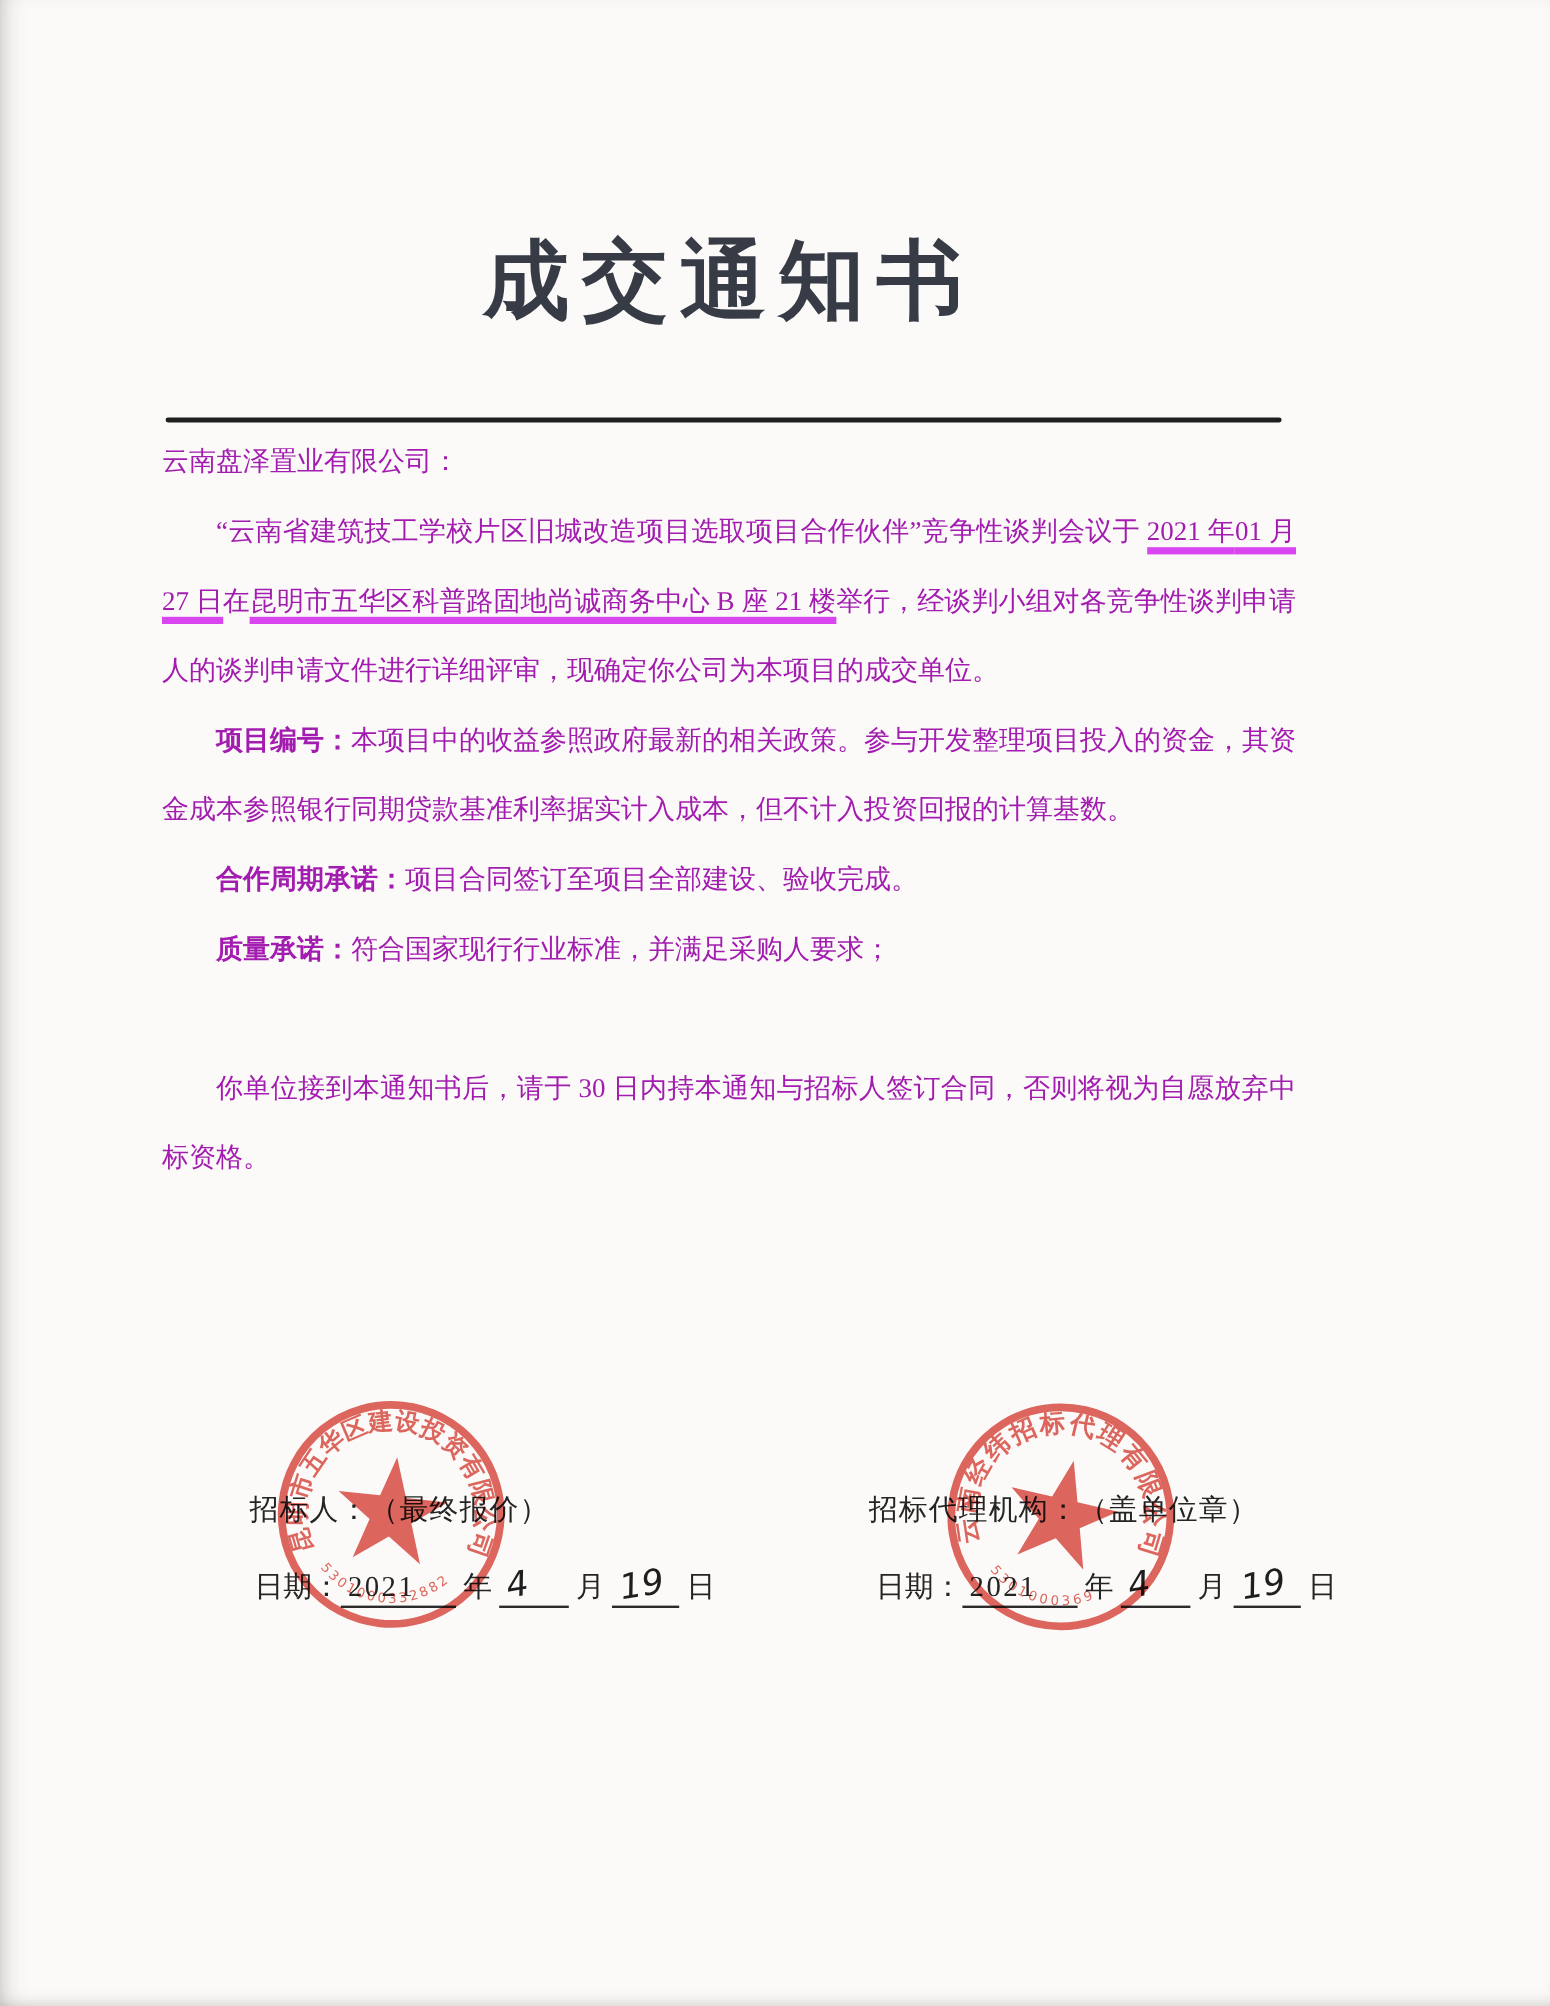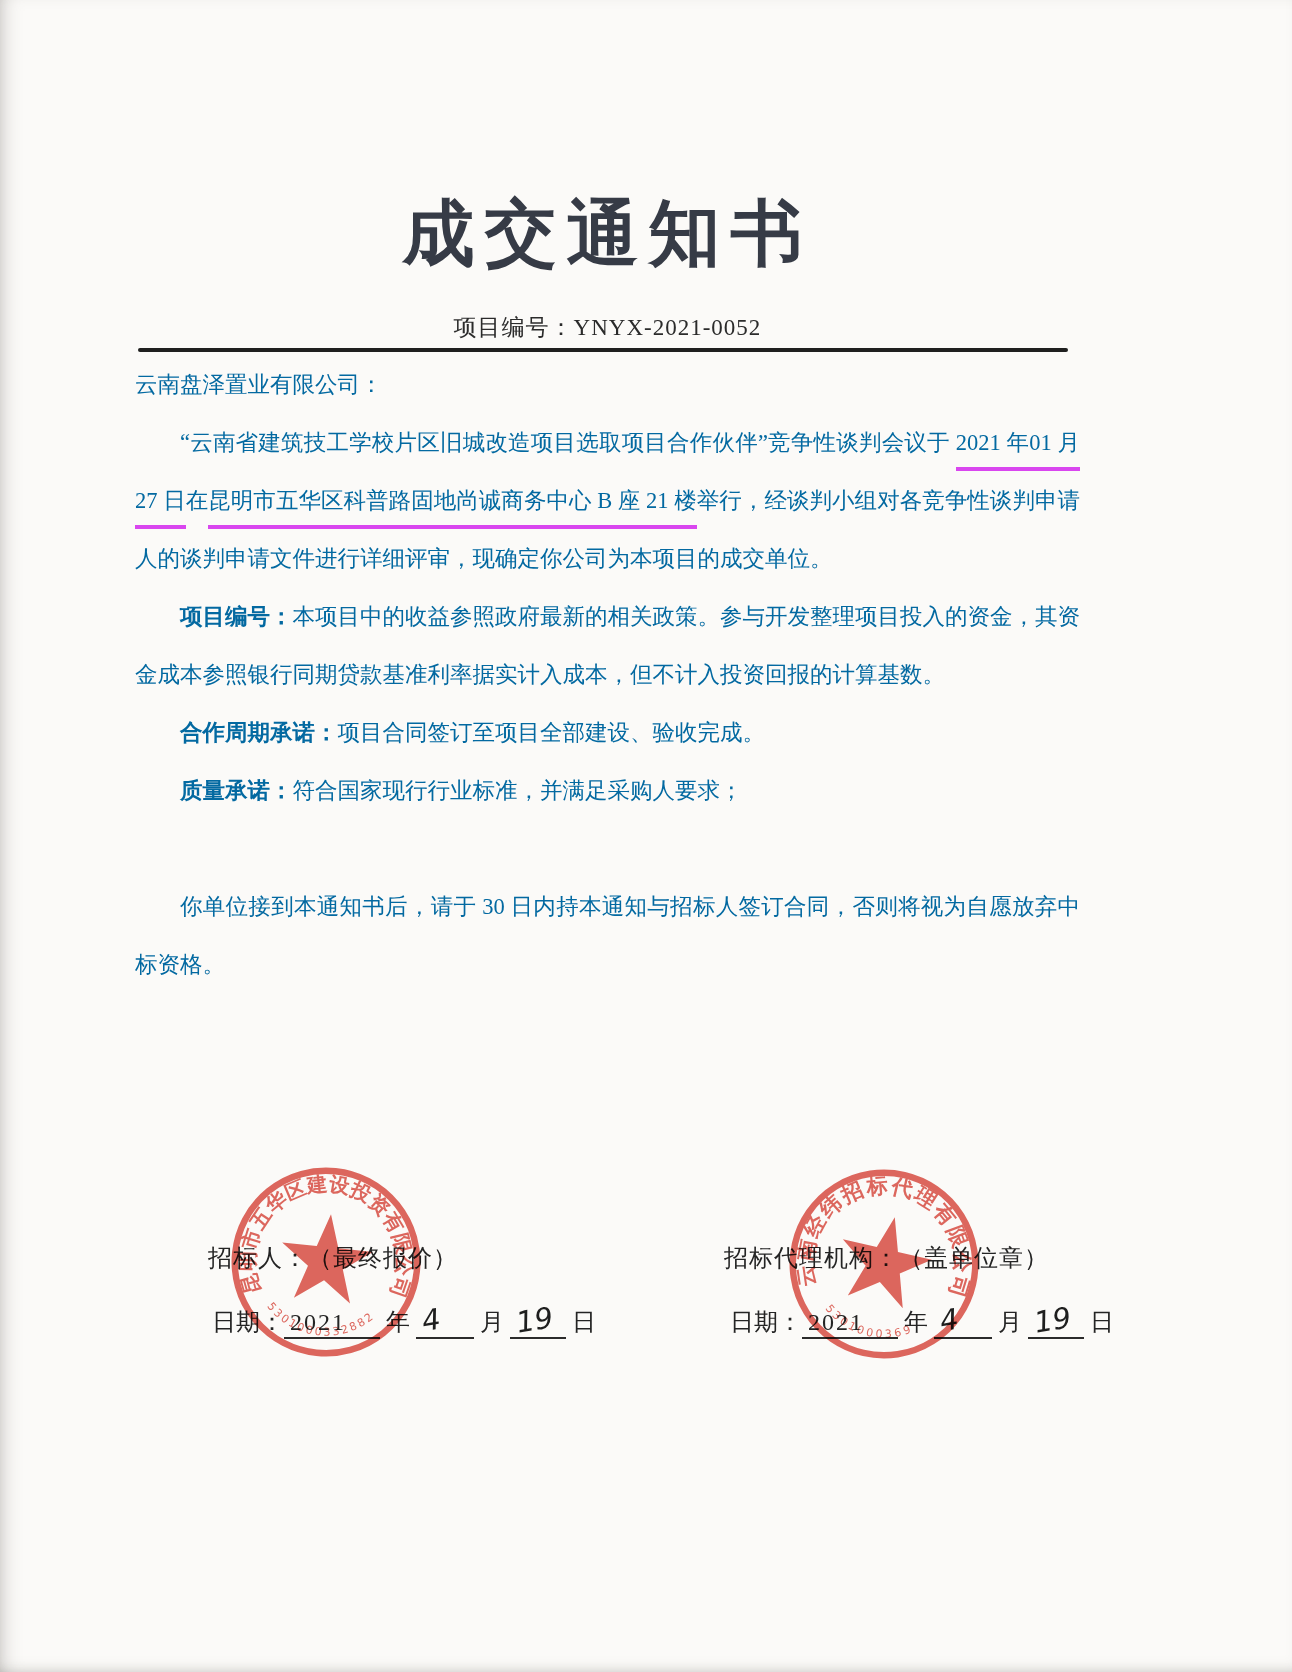--- a/index.html
+++ b/index.html
@@ -24,26 +24,26 @@
     position:absolute;top:312px;left:135px;width:945px;
     text-align:center;font-size:23px;letter-spacing:1px;color:#2b2b2b;
   }
   .rule{
     position:absolute;top:348px;left:138px;width:930px;height:4px;
     background:#1f1f1f;border-radius:2px;
   }
   .body-text{
     position:absolute;top:356px;left:135px;width:945px;
     font-size:22.5px;line-height:58px;text-align:justify;
-    color:#0369a1;
+    color:#a21caf;
   }
   .body-text p{margin:0;}
   .indent{text-indent:2em;}
   .blabel{font-weight:700;}
-  .u{border-bottom:4px solid #d946ef;padding-bottom:12px;}
+  .u{border-bottom:6px solid #d946ef;padding-bottom:1px;}
   .gap-top{margin-top:58px !important;font-family:Liberation Serif, serif;}
 
   
   .sig-label{
     position:absolute;font-size:24px;color:#242424;letter-spacing:1px;white-space:nowrap;z-index:3;
   }
   .sig-date{
     position:absolute;font-size:24px;color:#242424;white-space:nowrap;z-index:3;
   }
   .blank{
@@ -68,21 +68,20 @@
   .seal-left{left:220px;top:1156px;transform:rotate(6deg);}
   .seal-right{left:778px;top:1158px;transform:rotate(13deg);}
 </style>
 </head>
 <body>
 
 <div class="page">
 
   <div class="doc-title">成交通知书</div>
 
-  <div class="proj-no">项目编号：YNYX-2021-0052</div>
 
   <div class="rule"></div>
 
   <div class="body-text">
     <p>云南盘泽置业有限公司：</p>
 
     <p class="indent"><span>“云南省建筑技工学校片区旧城改造项目选取项目合作伙伴”竞争性谈判会议于 </span><span class="u">2021 年</span><span class="u">01 月 27 日</span><span>在</span><span class="u">昆明市五华区科普路固地尚诚商务中心 B 座 21 楼</span><span>举行，经谈判小组对各竞争性谈判申请人的谈判申请文件进行详细评审，现确定你公司为本项目的成交单位。</span></p>
 
     <p class="indent"><span class="blabel">项目编号：</span><span>本项目中的收益参照政府最新的相关政策。参与开发整理项目投入的资金，其资金成本参照银行同期贷款基准利率据实计入成本，但不计入投资回报的计算基数。</span></p>
 

